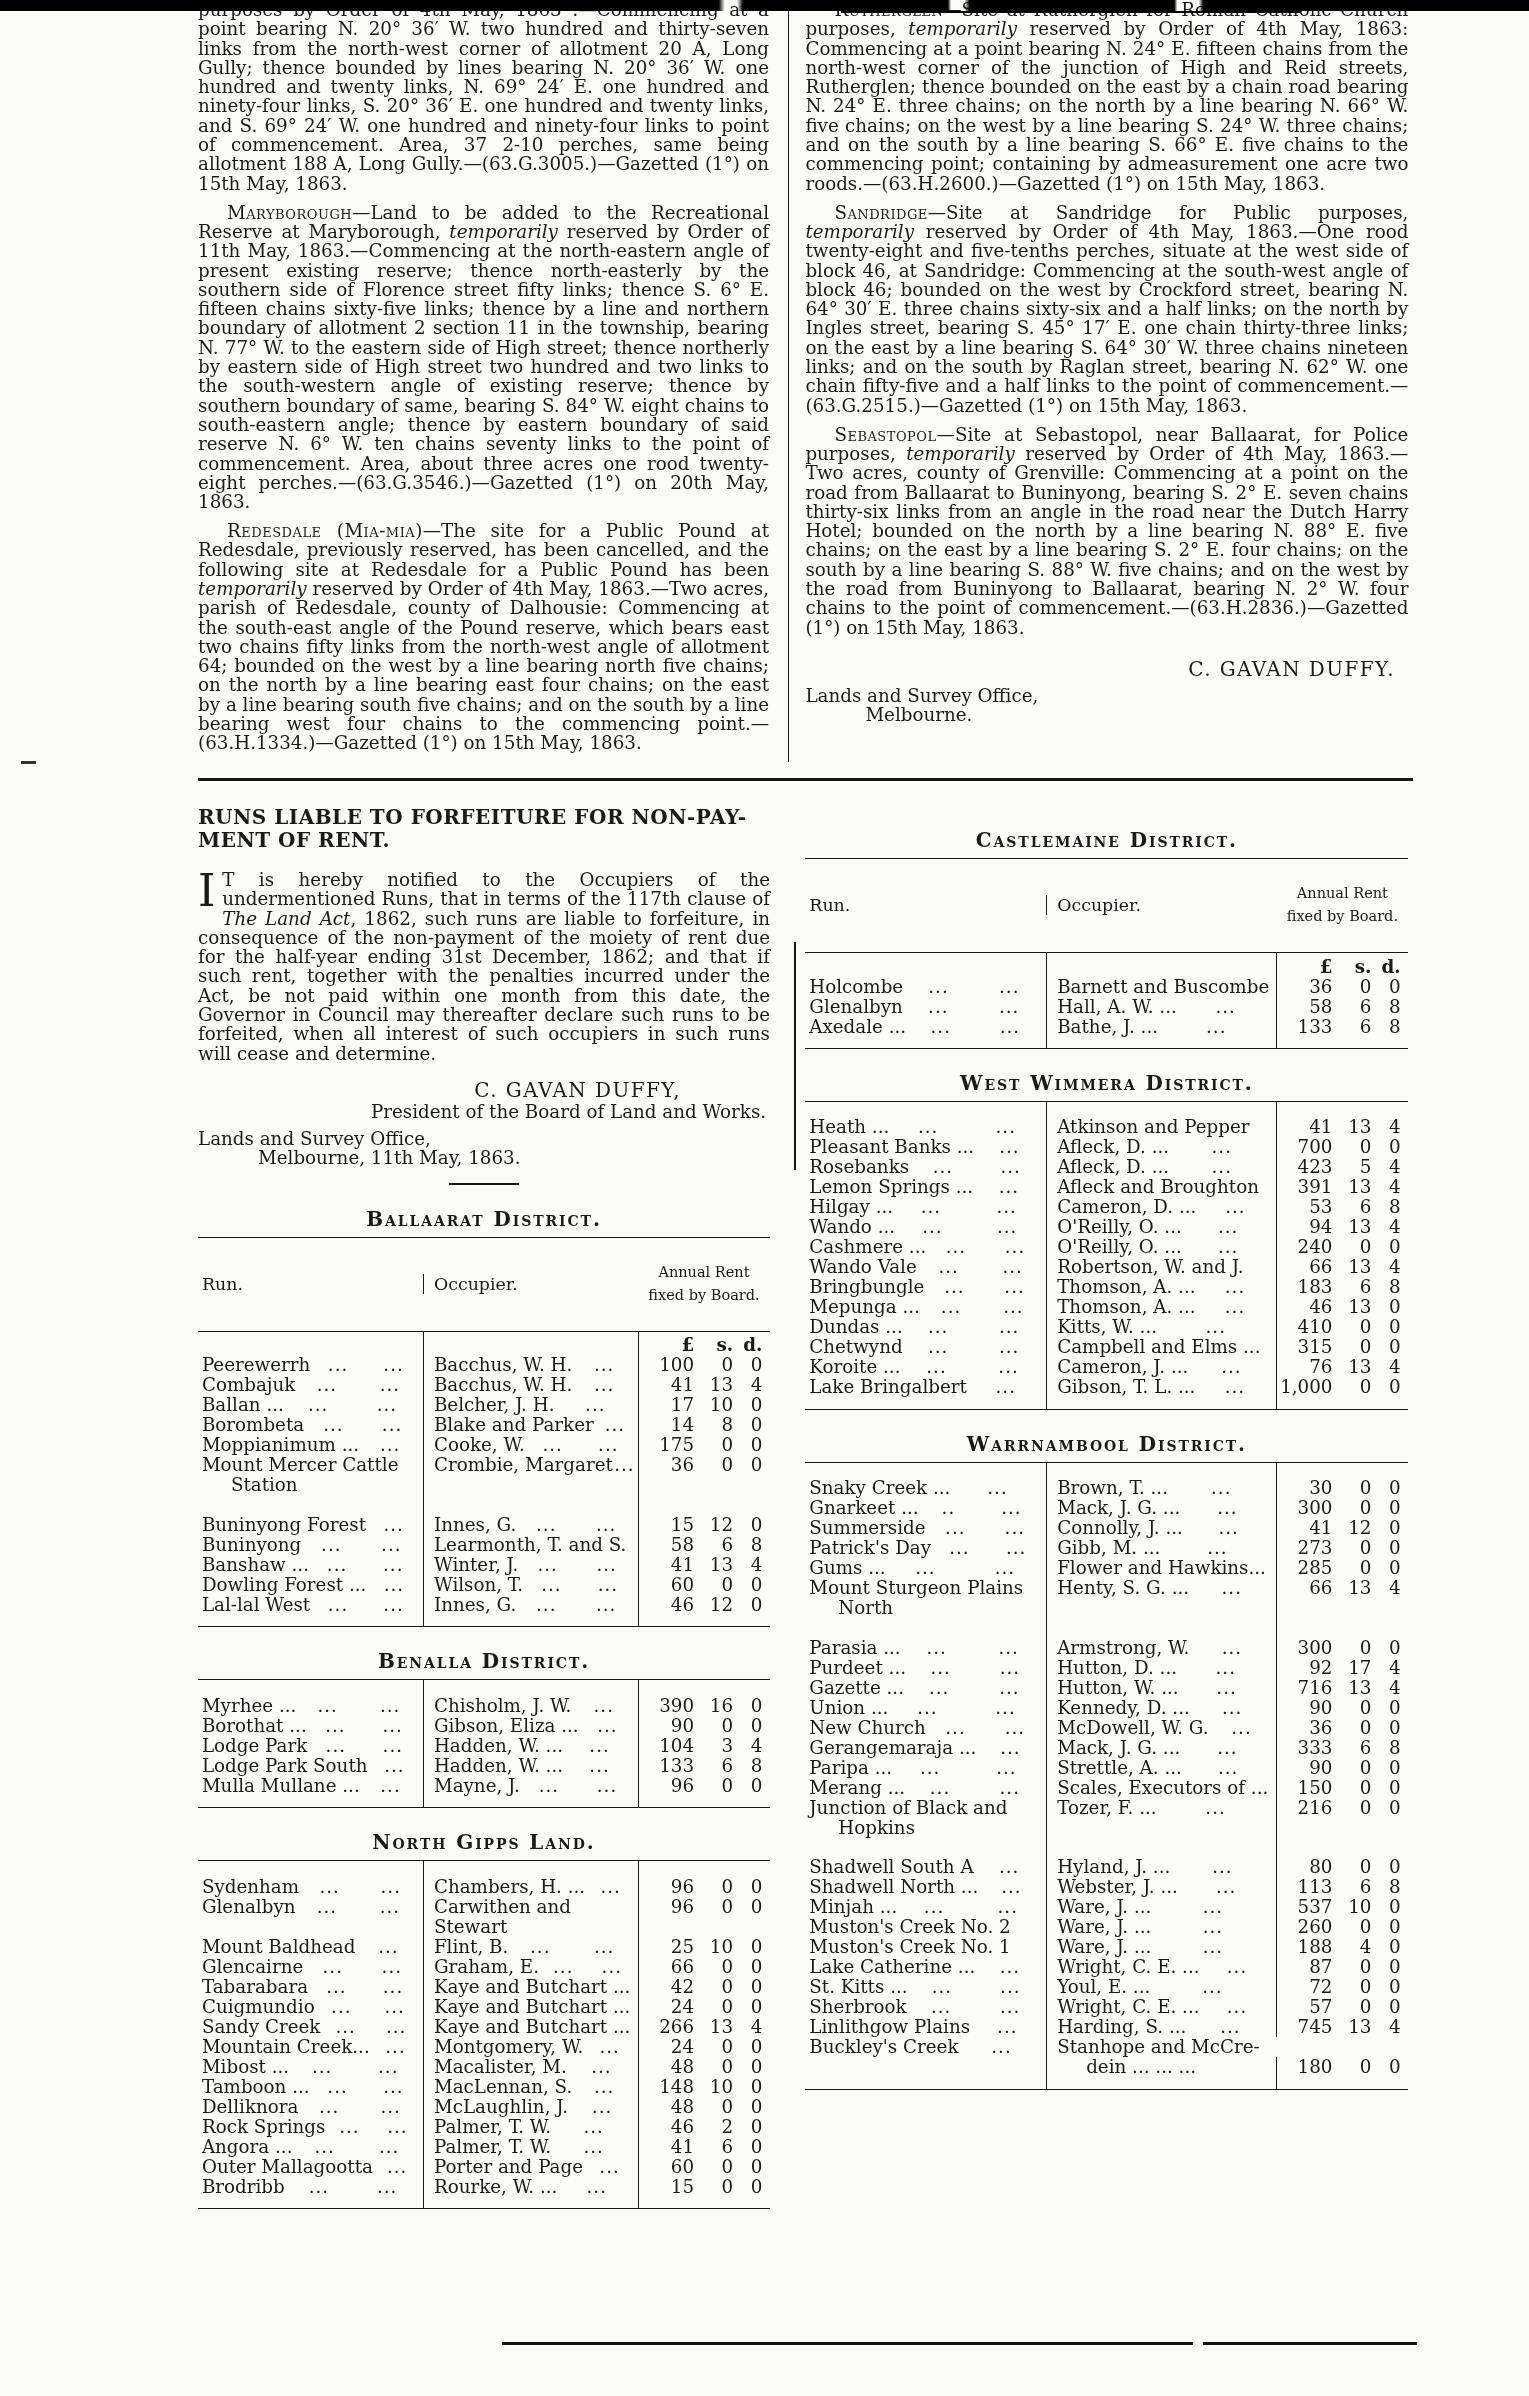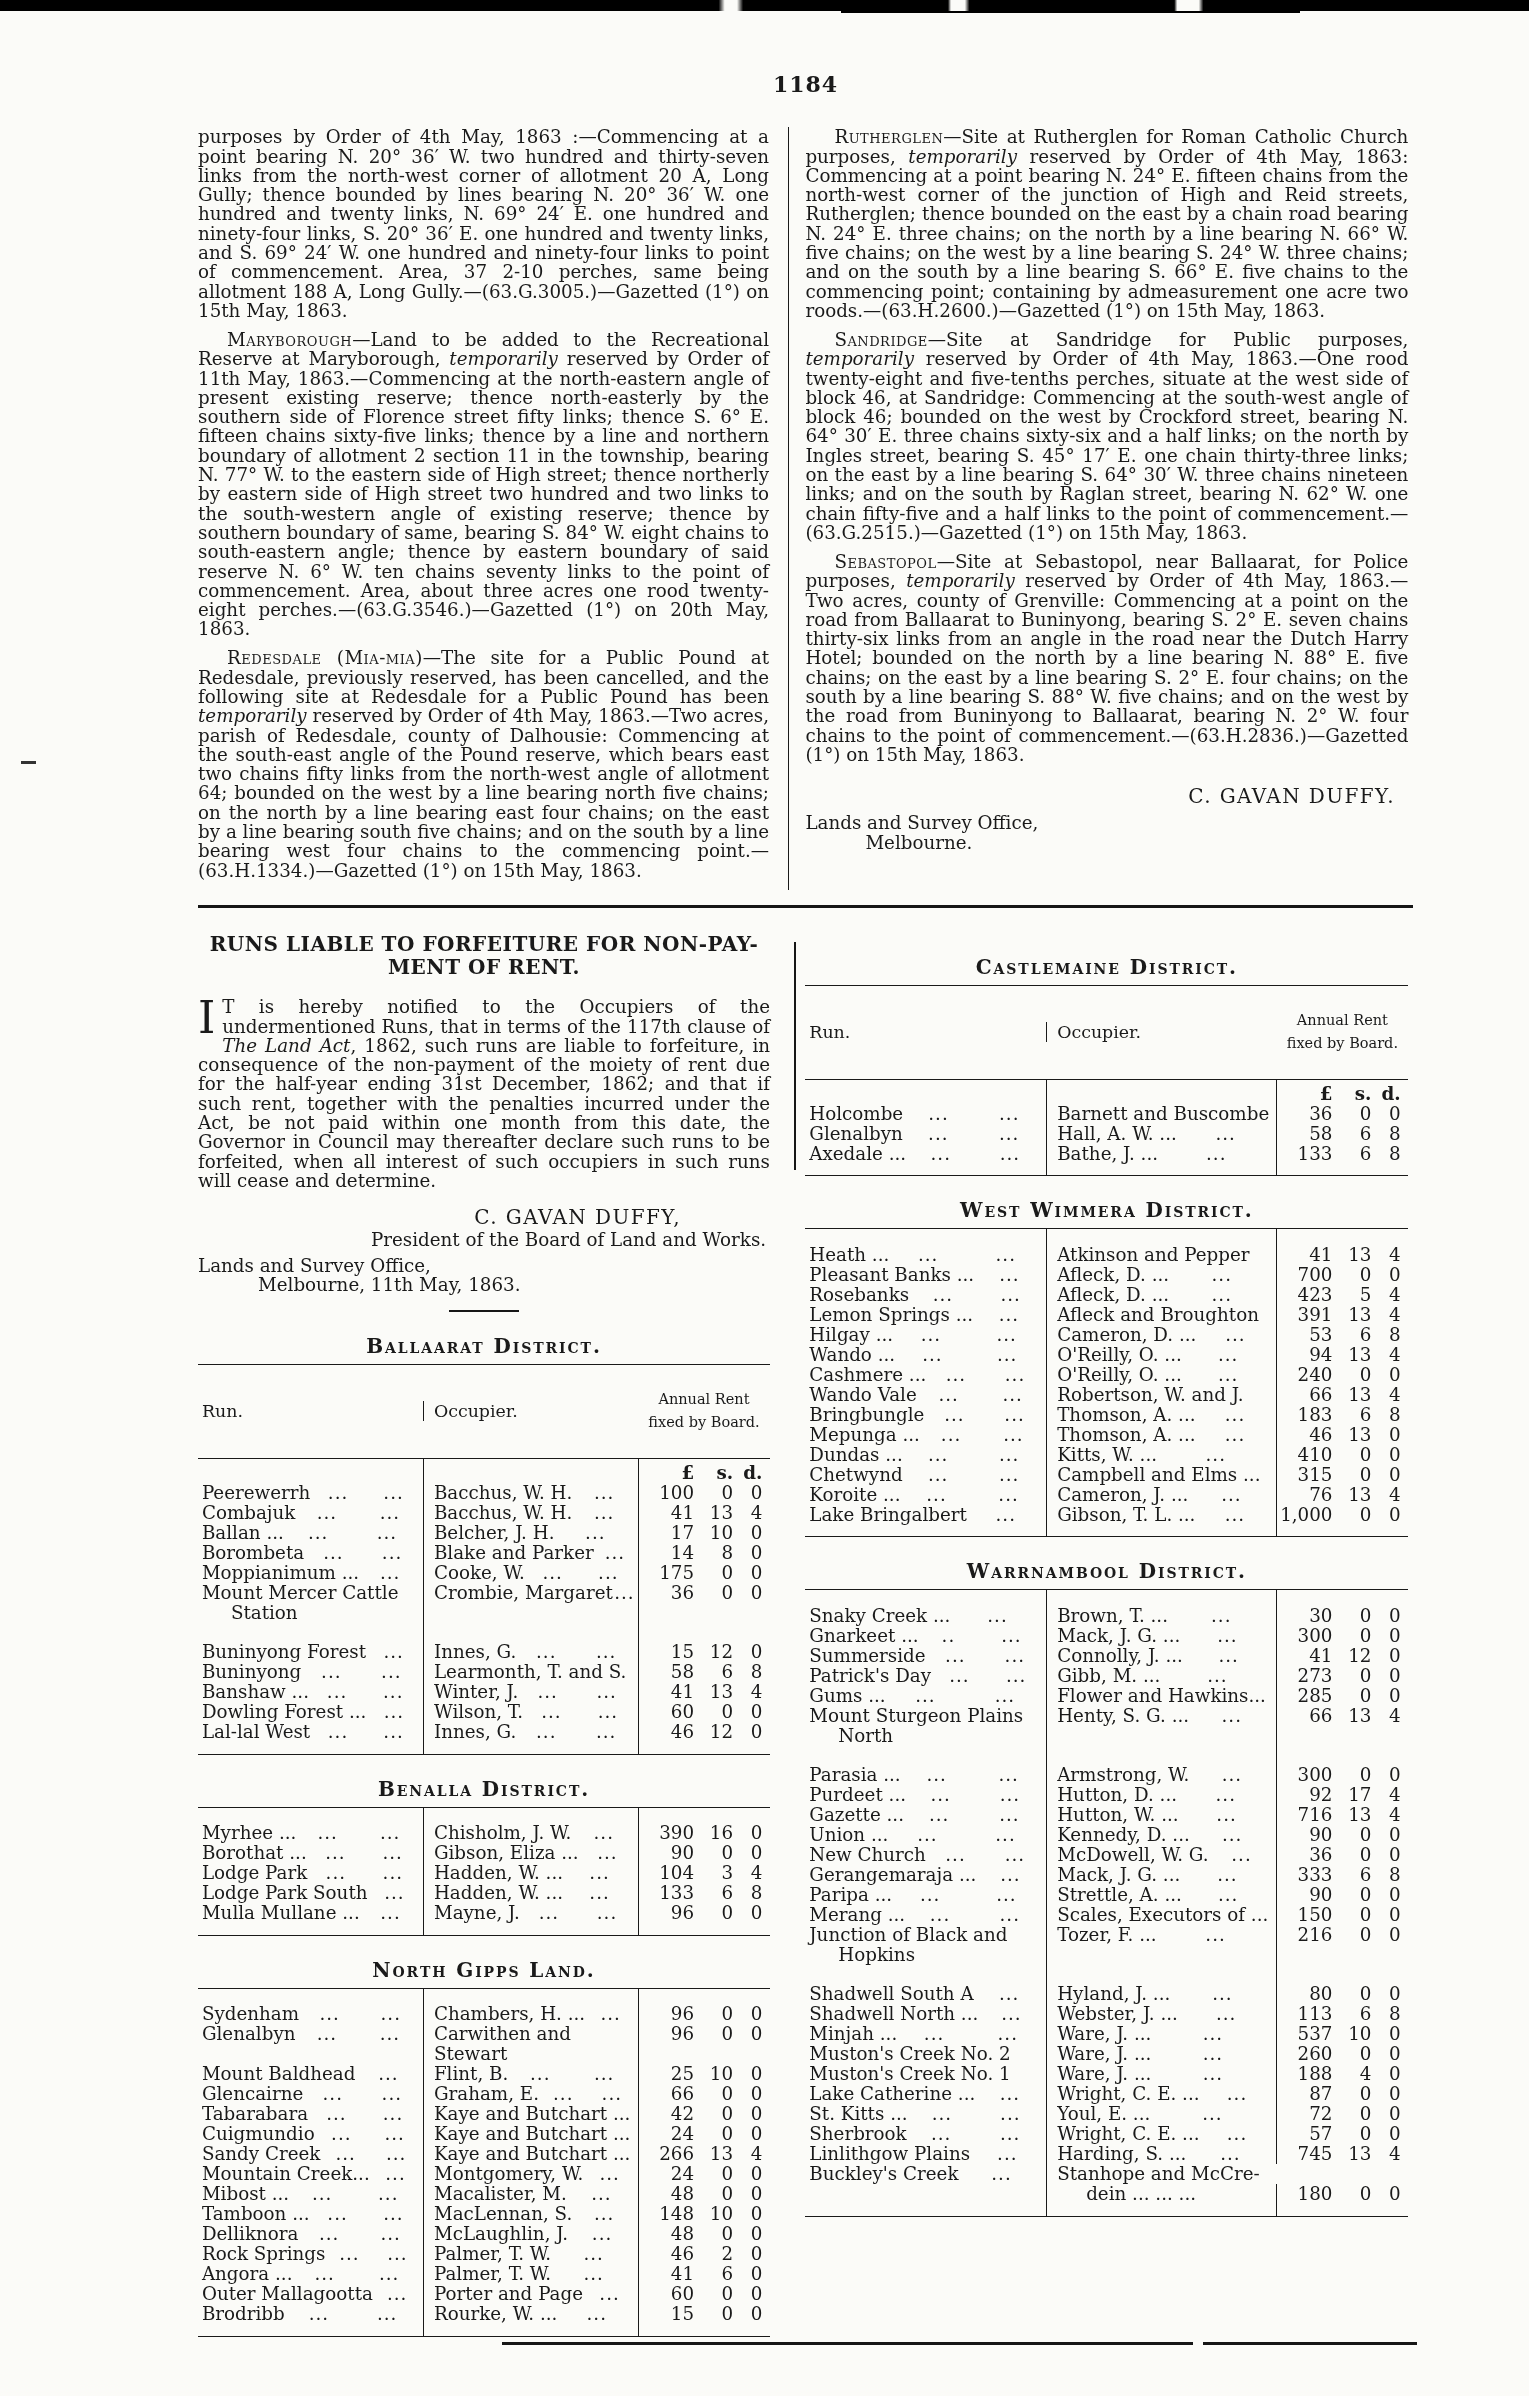--- a/index.html
+++ b/index.html
@@ -33,21 +33,21 @@
   .col-right{width:603px;margin-left:16.4px;}
   .article{margin:0 0 9.7px 0;text-align:justify;text-indent:29px;}
   .article.noindent{text-indent:0;}
   .lead{font-variant:small-caps;letter-spacing:0.5px;}
   .sig-name-top{text-align:right;font-size:20px;letter-spacing:1.4px;padding-right:13.5px;margin-top:23px;}
   .office-line1{margin-top:7px;}
   .office-line2{padding-left:60px;}
   .section-rule{height:2.9px;background:#161616;margin:15.4px 0 0 0;width:1215px;}
   
   .lower{margin-top:25px;}
-  .notice-title{text-align:center;font-weight:bold;font-size:20px;line-height:23px;margin:0 0 11.6px 0;letter-spacing:0.5px;}
+  .notice-title{font-weight:bold;font-size:20px;line-height:23px;margin:0 0 11.6px 0;letter-spacing:0.5px;}
   .notice-body{text-align:justify;}
   .dropcap{float:left;font-size:44px;line-height:39px;padding:1px 6.8px 0 0;}
   .sig-name-notice{text-align:right;padding-right:89px;font-size:20px;letter-spacing:1.4px;margin-top:5.8px;}
   .sig-title-notice{text-align:right;padding-right:3.9px;margin-top:1.9px;}
   .short-rule{width:70px;height:1.9px;background:#161616;margin:15.4px auto 1.9px auto;}
   .district{margin-top:25px;}
   .district-heading{
     text-align:center;font-variant:small-caps;font-weight:600;
     font-size:20px;letter-spacing:1.9px;margin:19.3px 0 7.7px 0;
   }
@@ -74,21 +74,20 @@
 </style>
 </head>
 <body>
 
 <div class="page">
   <div class="top-strip"></div>
   <div class="top-strip2"></div>
   <div class="margin-artifact"></div>
 
   <div class="content">
-    <div class="page-number">1184</div>
 
     <div class="cols">
       <div class="col-left">
         <p class="article noindent"><span class="lead"></span><span>purposes by Order of 4th May, 1863 :—Commencing at a point bearing N. 20° 36′ W. two hundred and thirty-seven links from the north-west corner of allotment 20 A, Long Gully; thence bounded by lines bearing N. 20° 36′ W. one hundred and twenty links, N. 69° 24′ E. one hundred and ninety-four links, S. 20° 36′ E. one hundred and twenty links, and S. 69° 24′ W. one hundred and ninety-four links to point of commencement. Area, 37 2-10 perches, same being allotment 188 A, Long Gully.—(63.G.3005.)—Gazetted (1°) on 15th May, 1863.</span></p>
         <p class="article"><span class="lead">Maryborough</span><span>—Land to be added to the Recreational Reserve at Maryborough, <i>temporarily</i> reserved by Order of 11th May, 1863.—Commencing at the north-eastern angle of present existing reserve; thence north-easterly by the southern side of Florence street fifty links; thence S. 6° E. fifteen chains sixty-five links; thence by a line and northern boundary of allotment 2 section 11 in the township, bearing N. 77° W. to the eastern side of High street; thence northerly by eastern side of High street two hundred and two links to the south-western angle of existing reserve; thence by southern boundary of same, bearing S. 84° W. eight chains to south-eastern angle; thence by eastern boundary of said reserve N. 6° W. ten chains seventy links to the point of commencement.  Area, about three acres one rood twenty-eight perches.—(63.G.3546.)—Gazetted (1°) on 20th May, 1863.</span></p>
         <p class="article"><span class="lead">Redesdale (Mia-mia)</span><span>—The site for a Public Pound at Redesdale, previously reserved, has been cancelled, and the following site at Redesdale for a Public Pound has been <i>temporarily</i> reserved by Order of 4th May, 1863.—Two acres, parish of Redesdale, county of Dalhousie: Commencing at the south-east angle of the Pound reserve, which bears east two chains fifty links from the north-west angle of allotment 64; bounded on the west by a line bearing north five chains; on the north by a line bearing east four chains; on the east by a line bearing south five chains; and on the south by a line bearing west four chains to the commencing point.—(63.H.1334.)—Gazetted (1°) on 15th May, 1863.</span></p>
       </div>
       <div class="col-right">
         <p class="article"><span class="lead">Rutherglen</span><span>—Site at Rutherglen for Roman Catholic Church purposes, <i>temporarily</i> reserved by Order of 4th May, 1863: Commencing at a point bearing N. 24° E. fifteen chains from the north-west corner of the junction of High and Reid streets, Rutherglen; thence bounded on the east by a chain road bearing N. 24° E. three chains; on the north by a line bearing N. 66° W. five chains; on the west by a line bearing S. 24° W. three chains; and on the south by a line bearing S. 66° E. five chains to the commencing point; containing by admeasurement one acre two roods.—(63.H.2600.)—Gazetted (1°) on 15th May, 1863.</span></p>
         <p class="article"><span class="lead">Sandridge</span><span>—Site at Sandridge for Public purposes, <i>temporarily</i> reserved by Order of 4th May, 1863.—One rood twenty-eight and five-tenths perches, situate at the west side of block 46, at Sandridge: Commencing at the south-west angle of block 46; bounded on the west by Crockford street, bearing N. 64° 30′ E. three chains sixty-six and a half links; on the north by Ingles street, bearing S. 45° 17′ E. one chain thirty-three links; on the east by a line bearing S. 64° 30′ W. three chains nineteen links; and on the south by Raglan street, bearing N. 62° W. one chain fifty-five and a half links to the point of commencement.—(63.G.2515.)—Gazetted (1°) on 15th May, 1863.</span></p>

